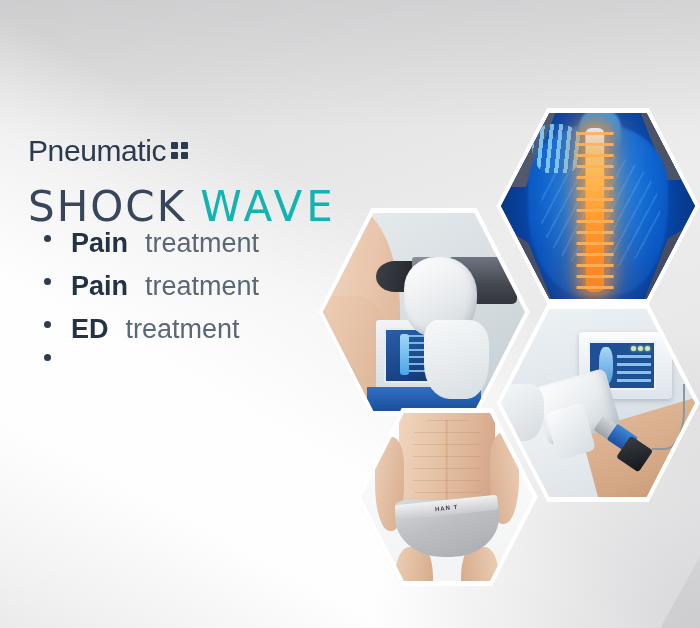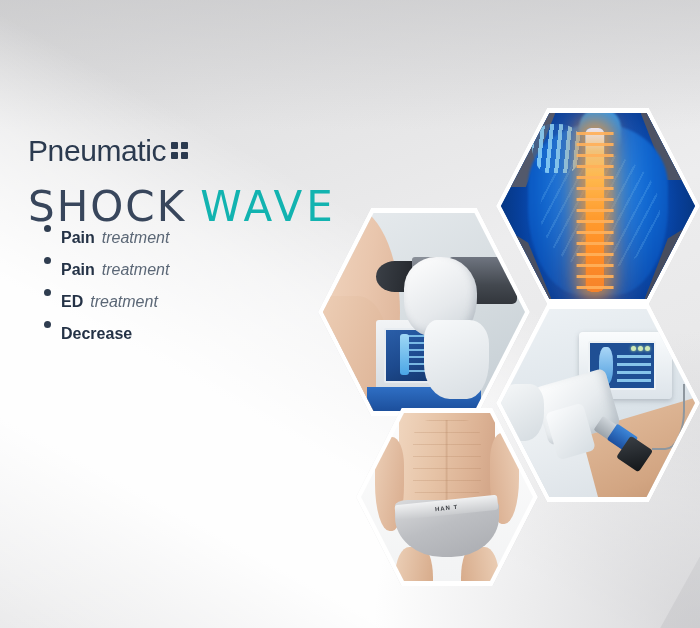--- a/index.html
+++ b/index.html
@@ -58,30 +58,31 @@
     color:#38465c;font-family:"DejaVu Sans", sans-serif;font-weight:400;
     letter-spacing:2px;font-size:42px;
   }
   .logo-wave{
     color:#12b3b0;font-family:"DejaVu Sans", sans-serif;font-weight:400;
     letter-spacing:4px;font-size:42px;margin-left:14px;
   }
 
   .bullets{position:absolute;left:44px;top:228px;list-style:none;margin:0;padding:0;}
   .bullets li{
-    display:flex;align-items:flex-start;
-    font-size:16px;line-height:1;color:#4a5667;margin-bottom:16px;
+    display:flex;align-items:center;
+    font-size:27px;line-height:1;color:#4a5667;margin-bottom:16px;
     white-space:nowrap;
+    gap:10px;
   }
   .bullets li .dot{
     width:7px;height:7px;border-radius:50%;background:#2f3d50;
     margin-right:10px;flex:none;position:relative;top:-5px;
   }
   .bullets li b{color:#243246;font-weight:bold;margin-right:7px;}
-  .bullets li span.rest{color:#5b6776;font-weight:400;font-style:italic;}
+  .bullets li span.rest{color:#5b6776;font-weight:400;}
 
   
   .collage{position:absolute;left:318px;top:108px;width:382px;height:478px;}
   .hex{
     position:absolute;
     clip-path:polygon(25% 0%,75% 0%,100% 50%,75% 100%,25% 100%,0% 50%);
     overflow:hidden;
     filter:drop-shadow(0 3px 6px rgba(120,125,135,.33));
   }
   .hex-frame{
@@ -387,21 +388,20 @@
         <b>Pain</b>
         <span class="rest">treatment</span>
       </li>
       <li>
         <span class="dot"></span>
         <b>ED</b>
         <span class="rest">treatment</span>
       </li>
       <li>
         <span class="dot"></span>
-        <b>Decrease</b>
       </li>
     </ul>
   </div>
 
   <div class="collage">
 
     <div class="hex" id="hex-spine">
       <div class="hex-frame"></div>
       <div class="hex-photo">
         <div class="spine-bg"></div>

